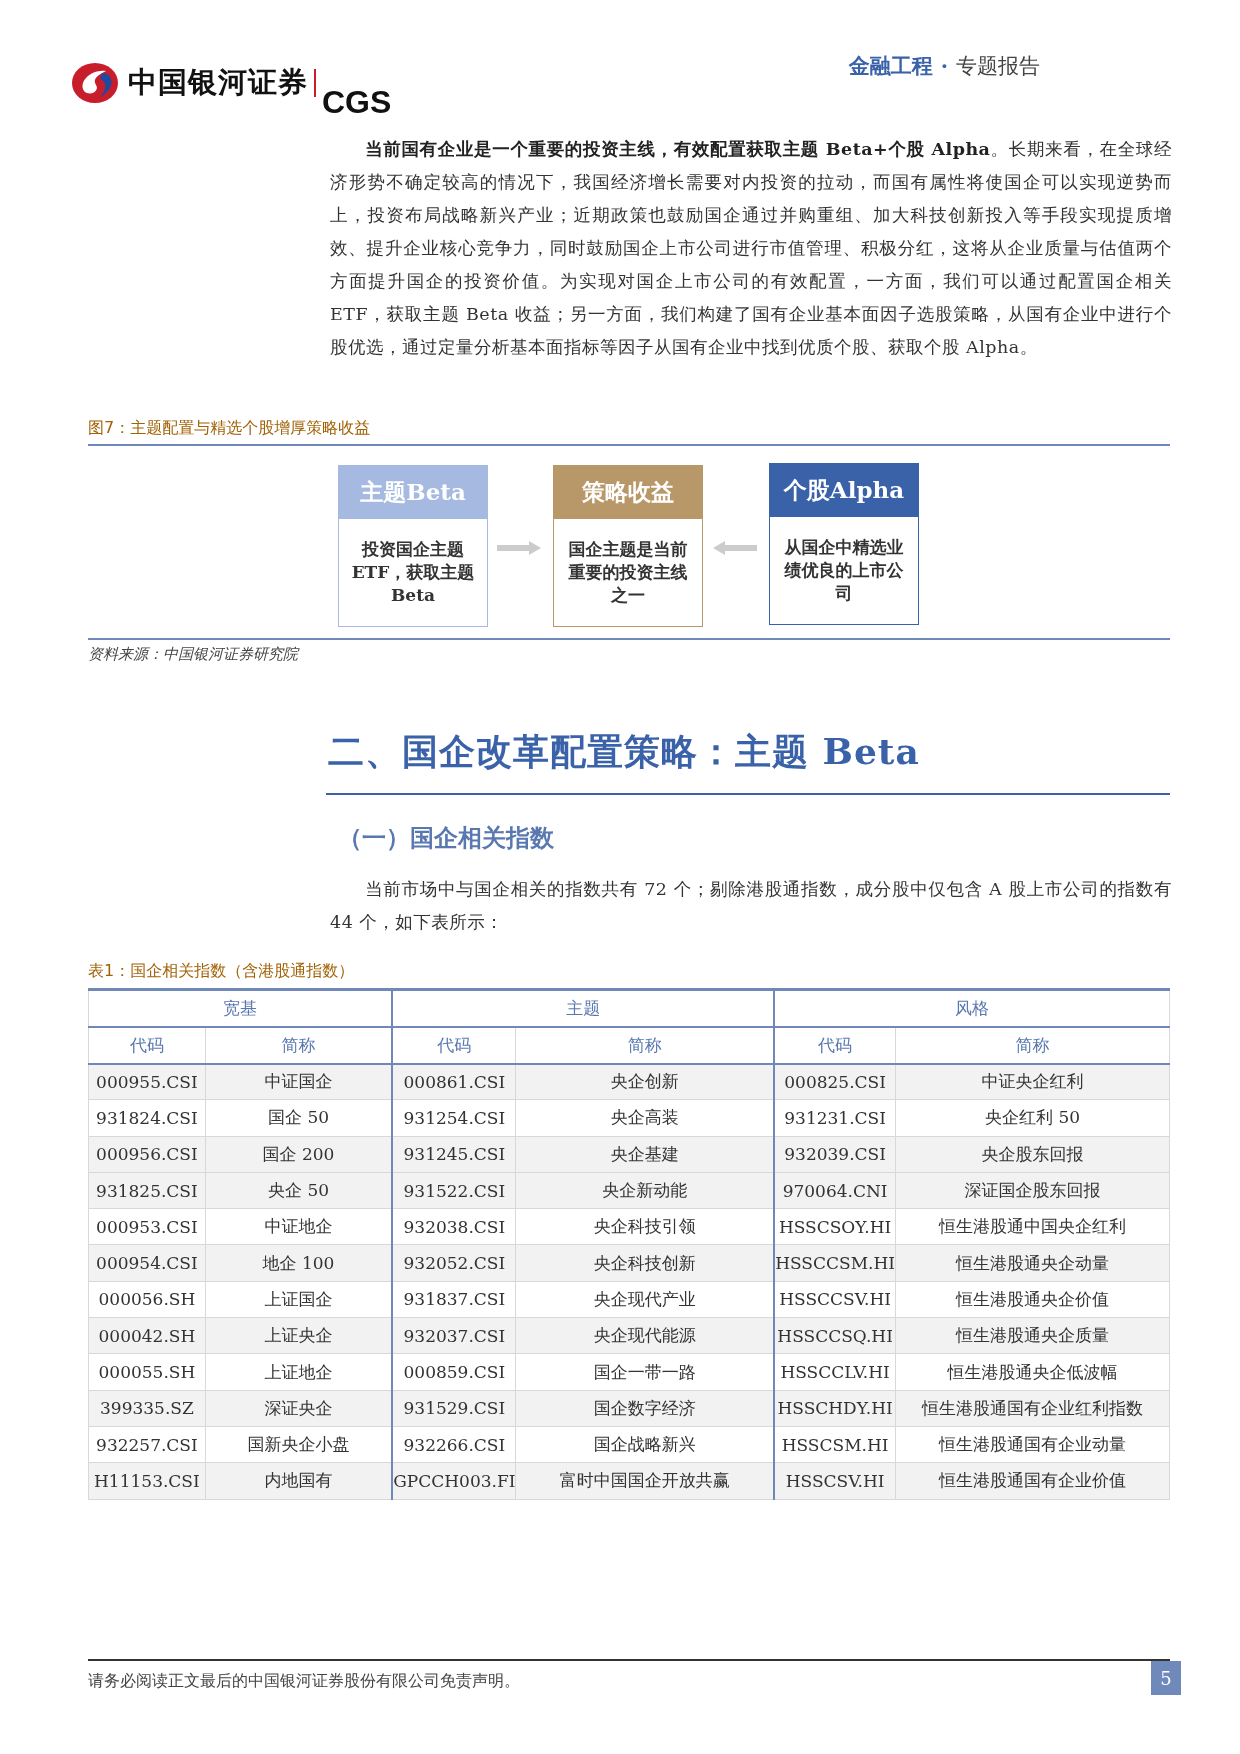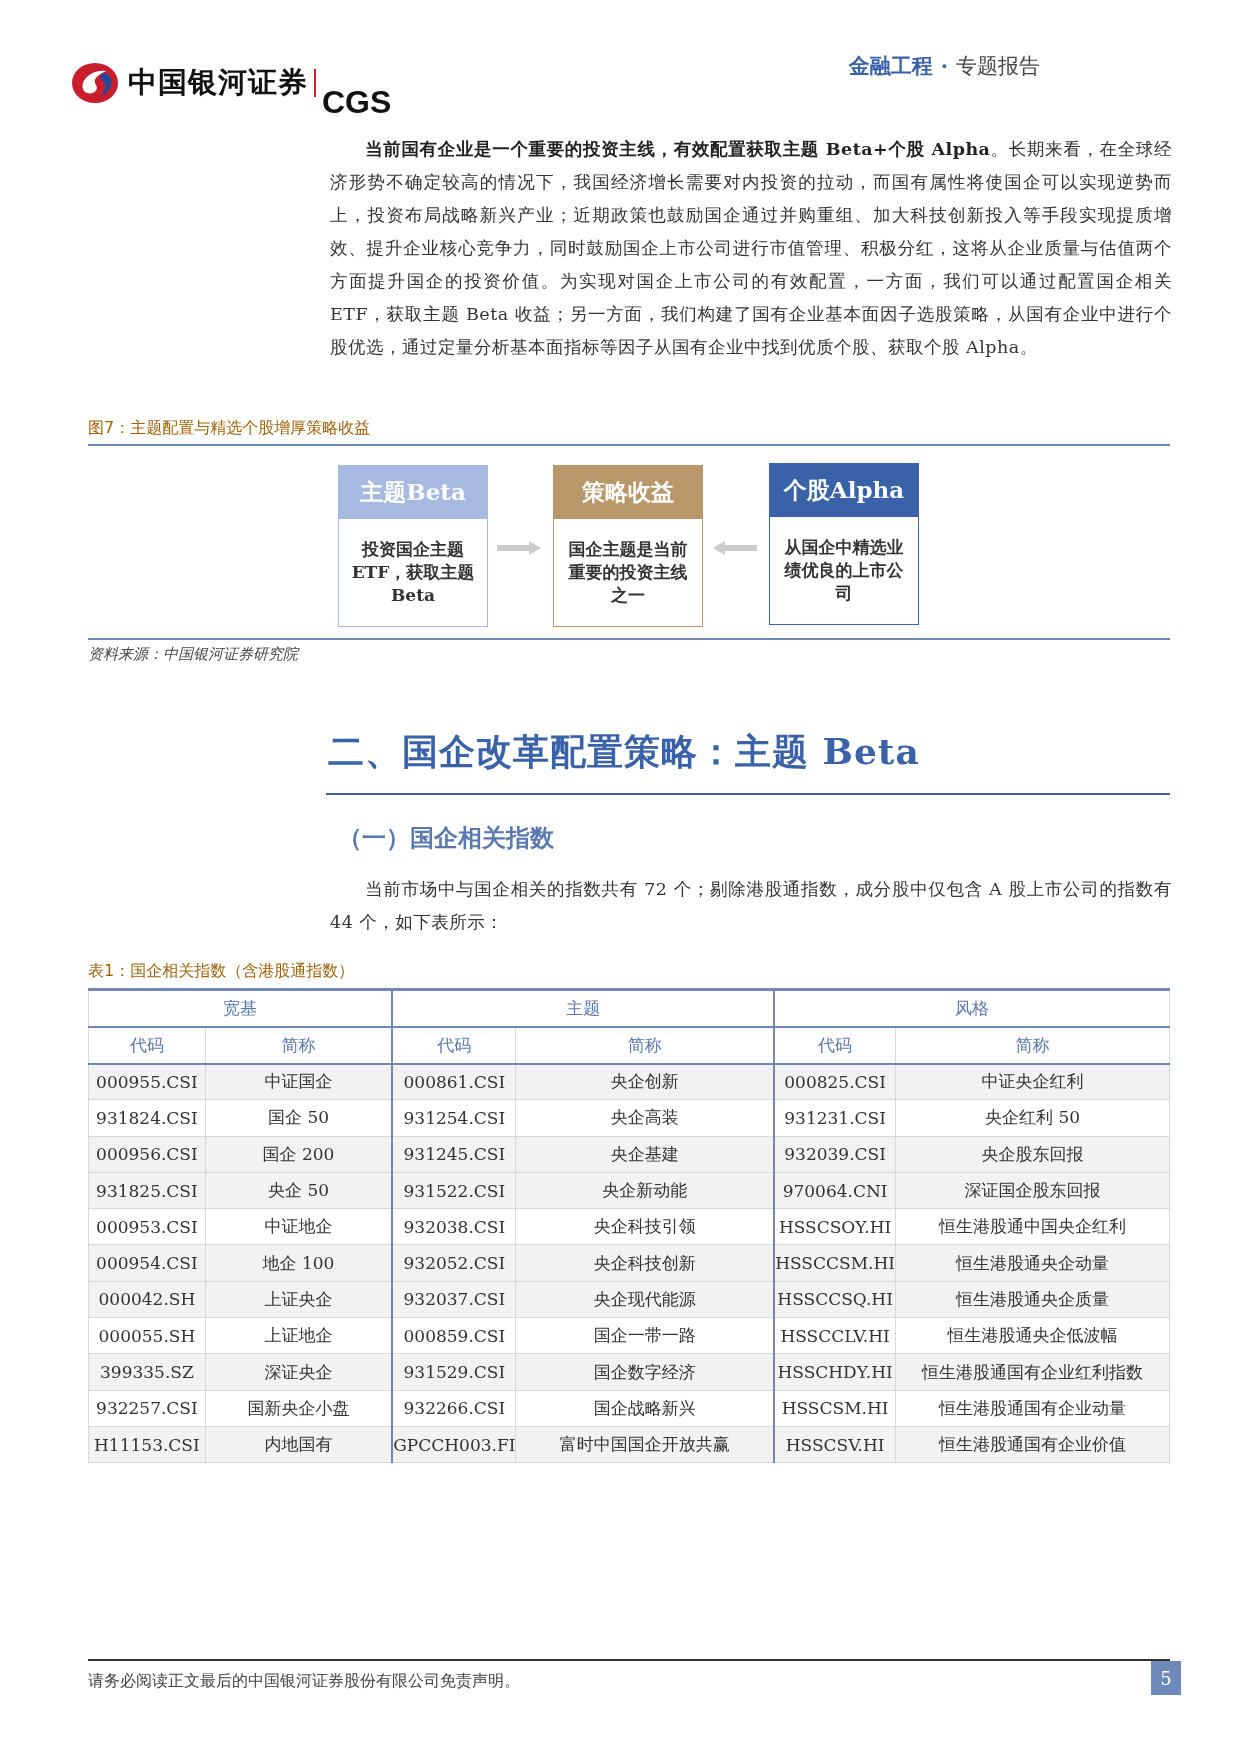--- a/index.html
+++ b/index.html
@@ -189,20 +189,28 @@
           <td>恒生港股通中国央企红利</td>
         </tr>
         <tr class="alt">
           <td>000954.CSI</td>
           <td>地企 100</td>
           <td class="sep-l">932052.CSI</td>
           <td>央企科技创新</td>
           <td class="sep-l">HSSCCSM.HI</td>
           <td>恒生港股通央企动量</td>
         </tr>
+        <tr>
+          <td>000056.SH</td>
+          <td>上证国企</td>
+          <td class="sep-l">931837.CSI</td>
+          <td>央企现代产业</td>
+          <td class="sep-l">HSSCCSV.HI</td>
+          <td>恒生港股通央企价值</td>
+        </tr>
         <tr class="alt">
           <td>000042.SH</td>
           <td>上证央企</td>
           <td class="sep-l">932037.CSI</td>
           <td>央企现代能源</td>
           <td class="sep-l">HSSCCSQ.HI</td>
           <td>恒生港股通央企质量</td>
         </tr>
         <tr>
           <td>000055.SH</td>

